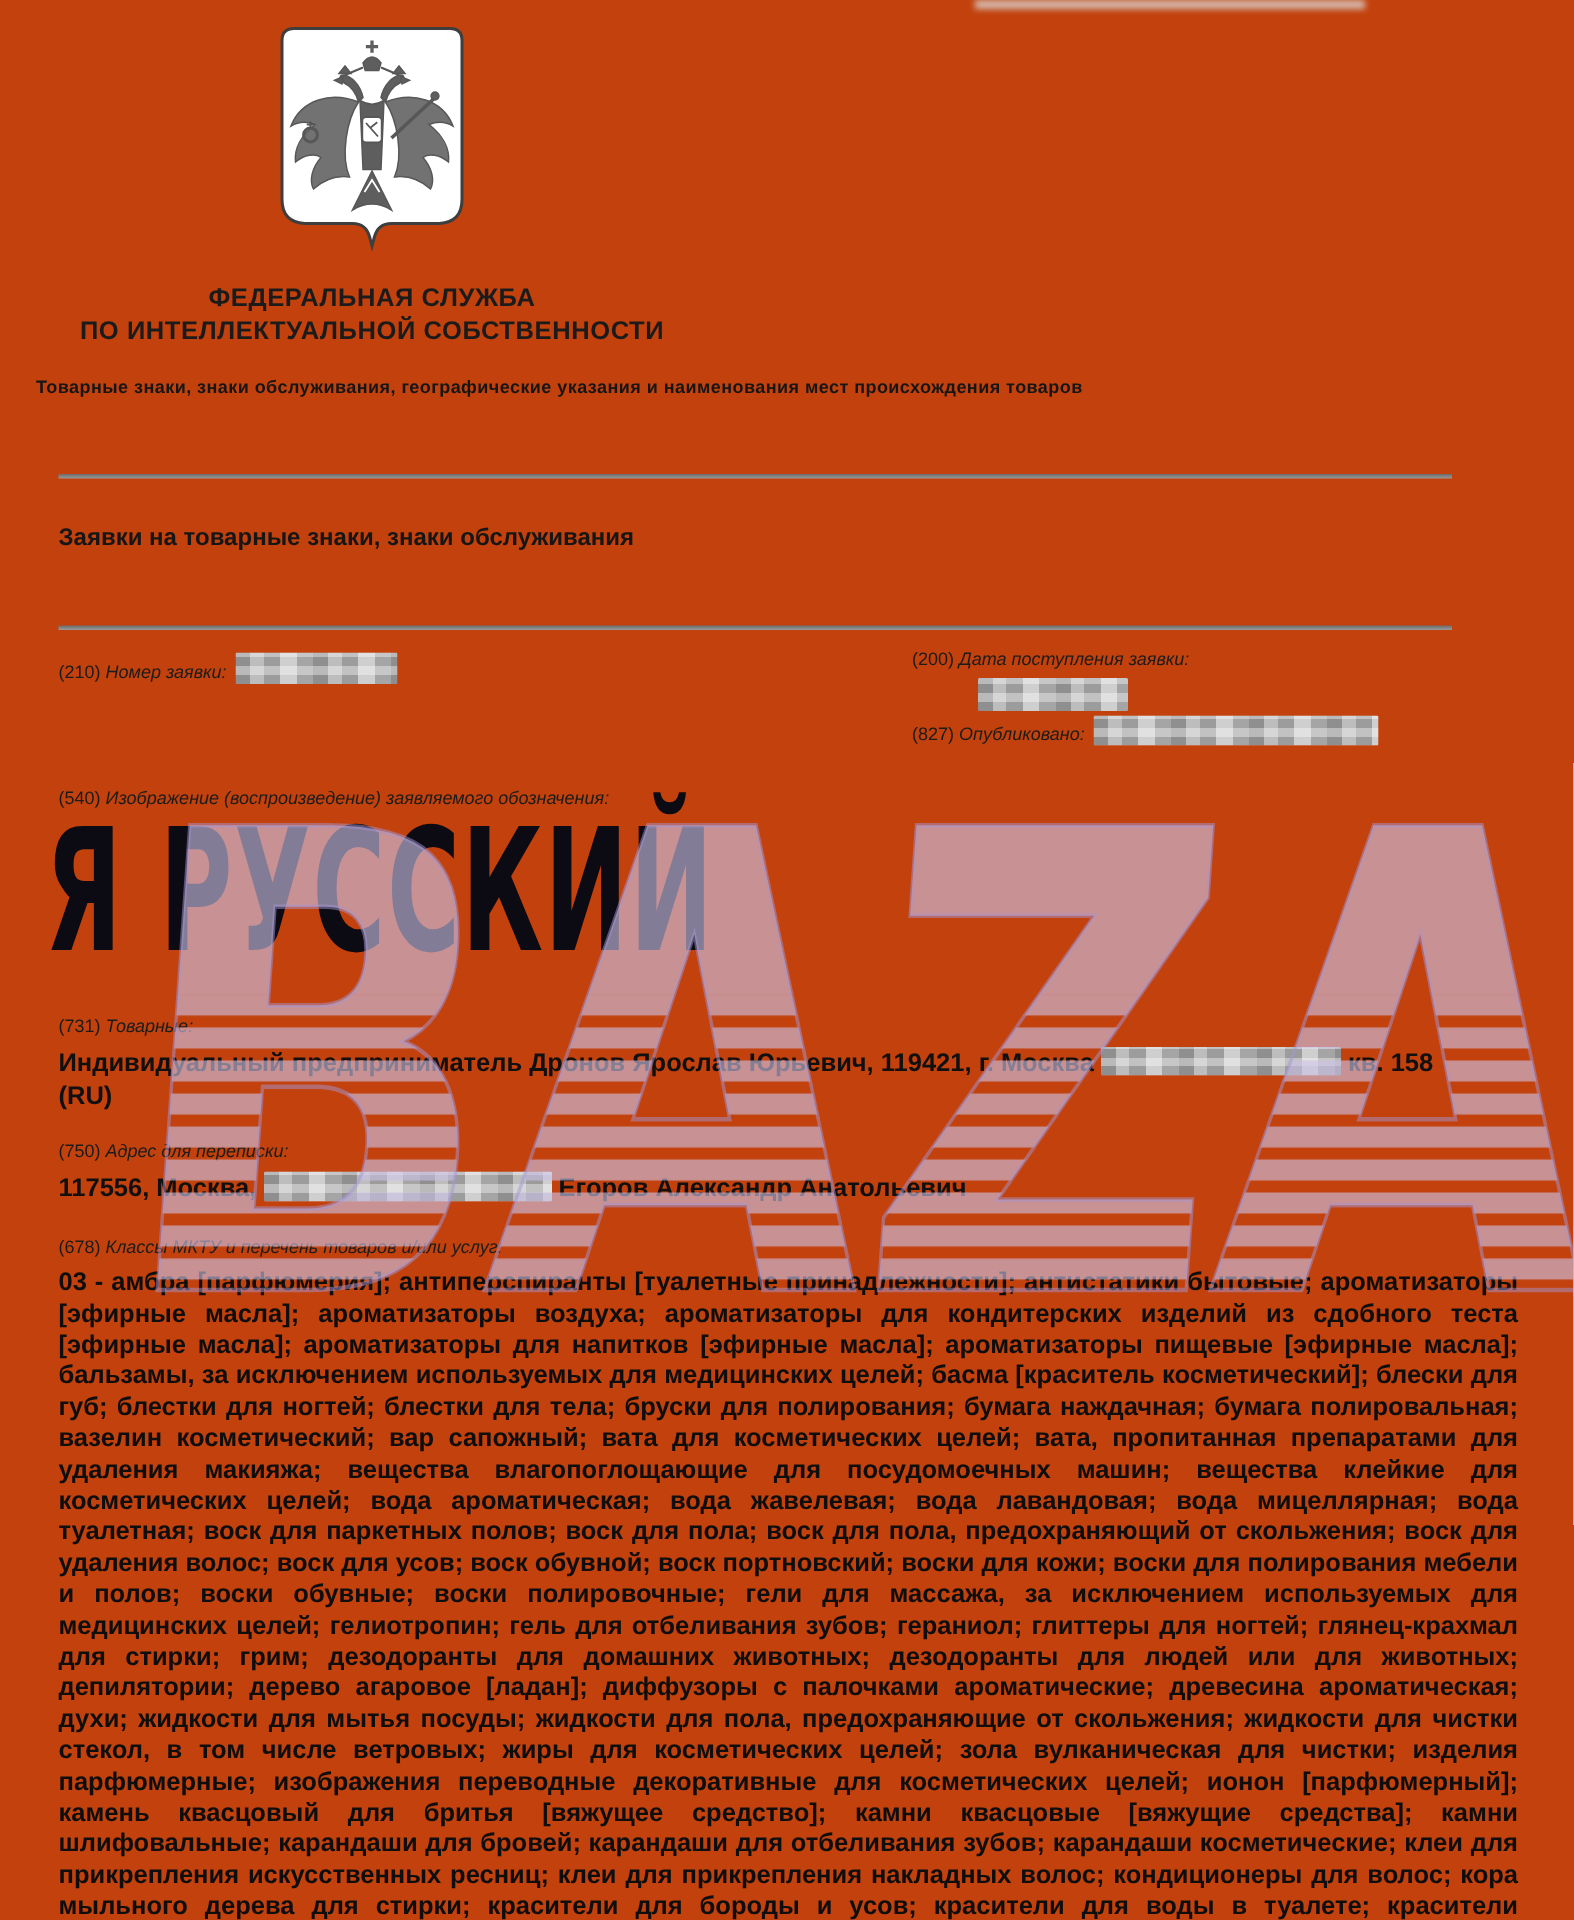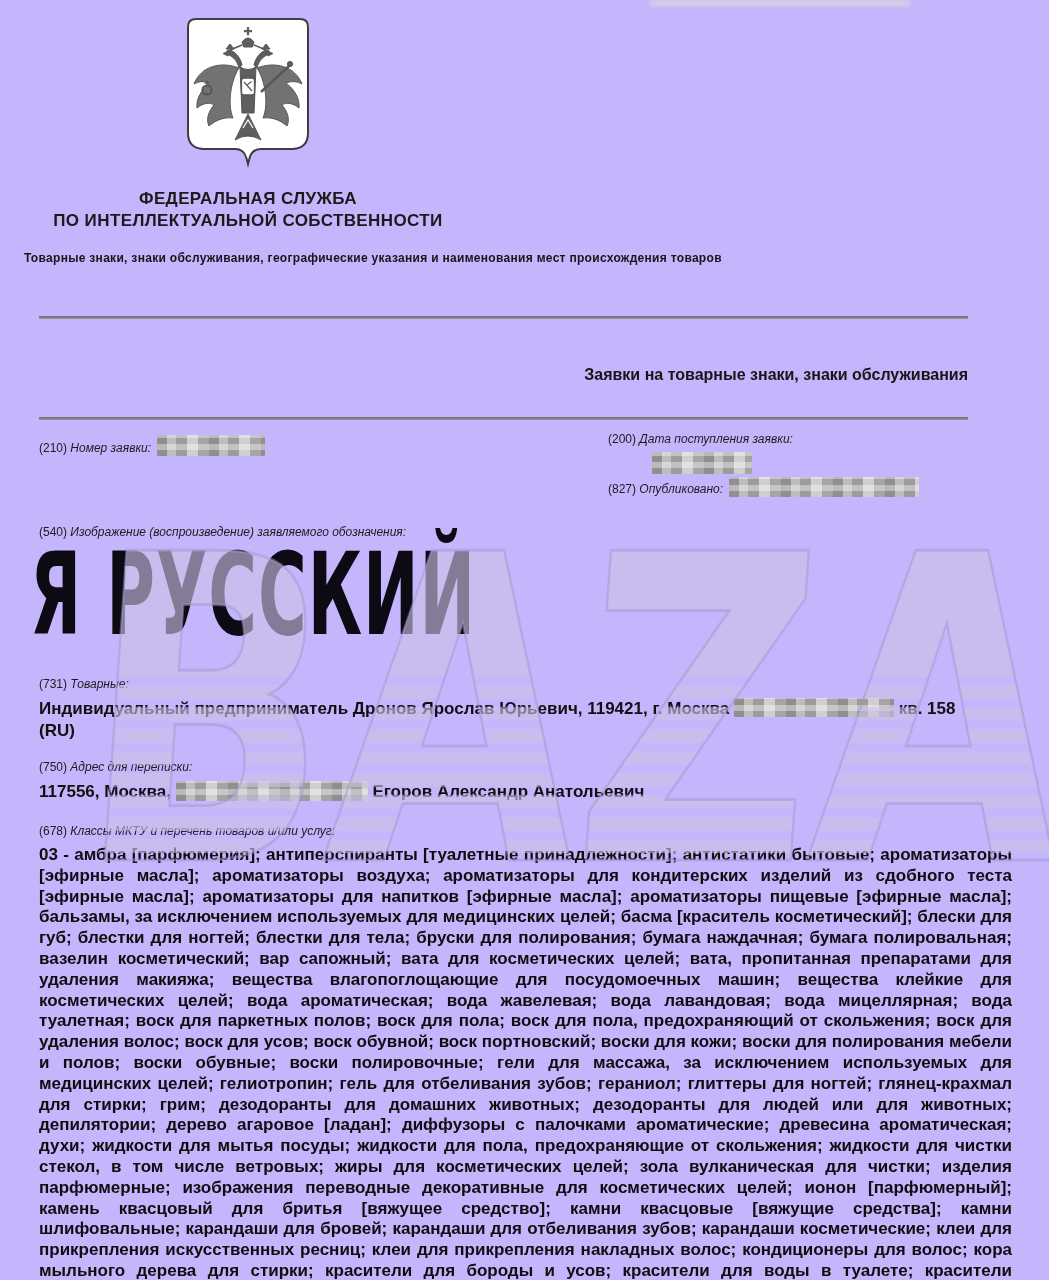--- a/index.html
+++ b/index.html
@@ -1,33 +1,33 @@
 <!DOCTYPE html>
 <html><head>
 <meta charset="utf-8">
 <style>
   html,body{margin:0;padding:0;background:#ffffff;}
   #page{
-    position:relative;width:1049px;height:1280px;background:#c4b5fd;
+    position:relative;width:1049px;height:1280px;background:#c2410c;
     overflow:hidden;font-family:"Liberation Sans",sans-serif;color:#111;
   }
   .abs{position:absolute;}
   
   #scan-artifact{left:650px;top:0;width:260px;height:6px;background:#dadada;filter:blur(2px);opacity:.8;}
   
   #emblem{left:185px;top:16px;width:126px;height:158px;}
   
   #agency{left:28px;top:188px;width:440px;text-align:center;font-weight:bold;
     font-size:17px;line-height:1.32;letter-spacing:.4px;color:#1b1b1b;}
   #category-line{left:24px;top:251px;width:1015px;font-weight:bold;font-size:12px;
     letter-spacing:.3px;white-space:nowrap;color:#161616;}
   .rule{left:39px;width:929px;height:3px;background:linear-gradient(#6b6b6b,#9a9a9a);}
   #rule-top{top:316px;}
   #rule-bottom{top:417px;}
-  #section-title{left:39px;top:366px;width:929px;text-align:right;font-weight:bold;
+  #section-title{left:39px;top:350px;width:929px;text-align:left;font-weight:bold;
     font-size:16px;color:#161616;}
   
   .field{font-size:12px;color:#1c1c1c;white-space:nowrap;}
   .field .code{font-style:normal;}
   .field .lbl{font-style:italic;}
   #field-210{left:39px;top:435px;}
   #field-200{left:608px;top:432px;}
   #field-441{left:608px;top:477px;}
   #field-540{left:39px;top:525px;}
   #field-731{left:39px;top:677px;}

